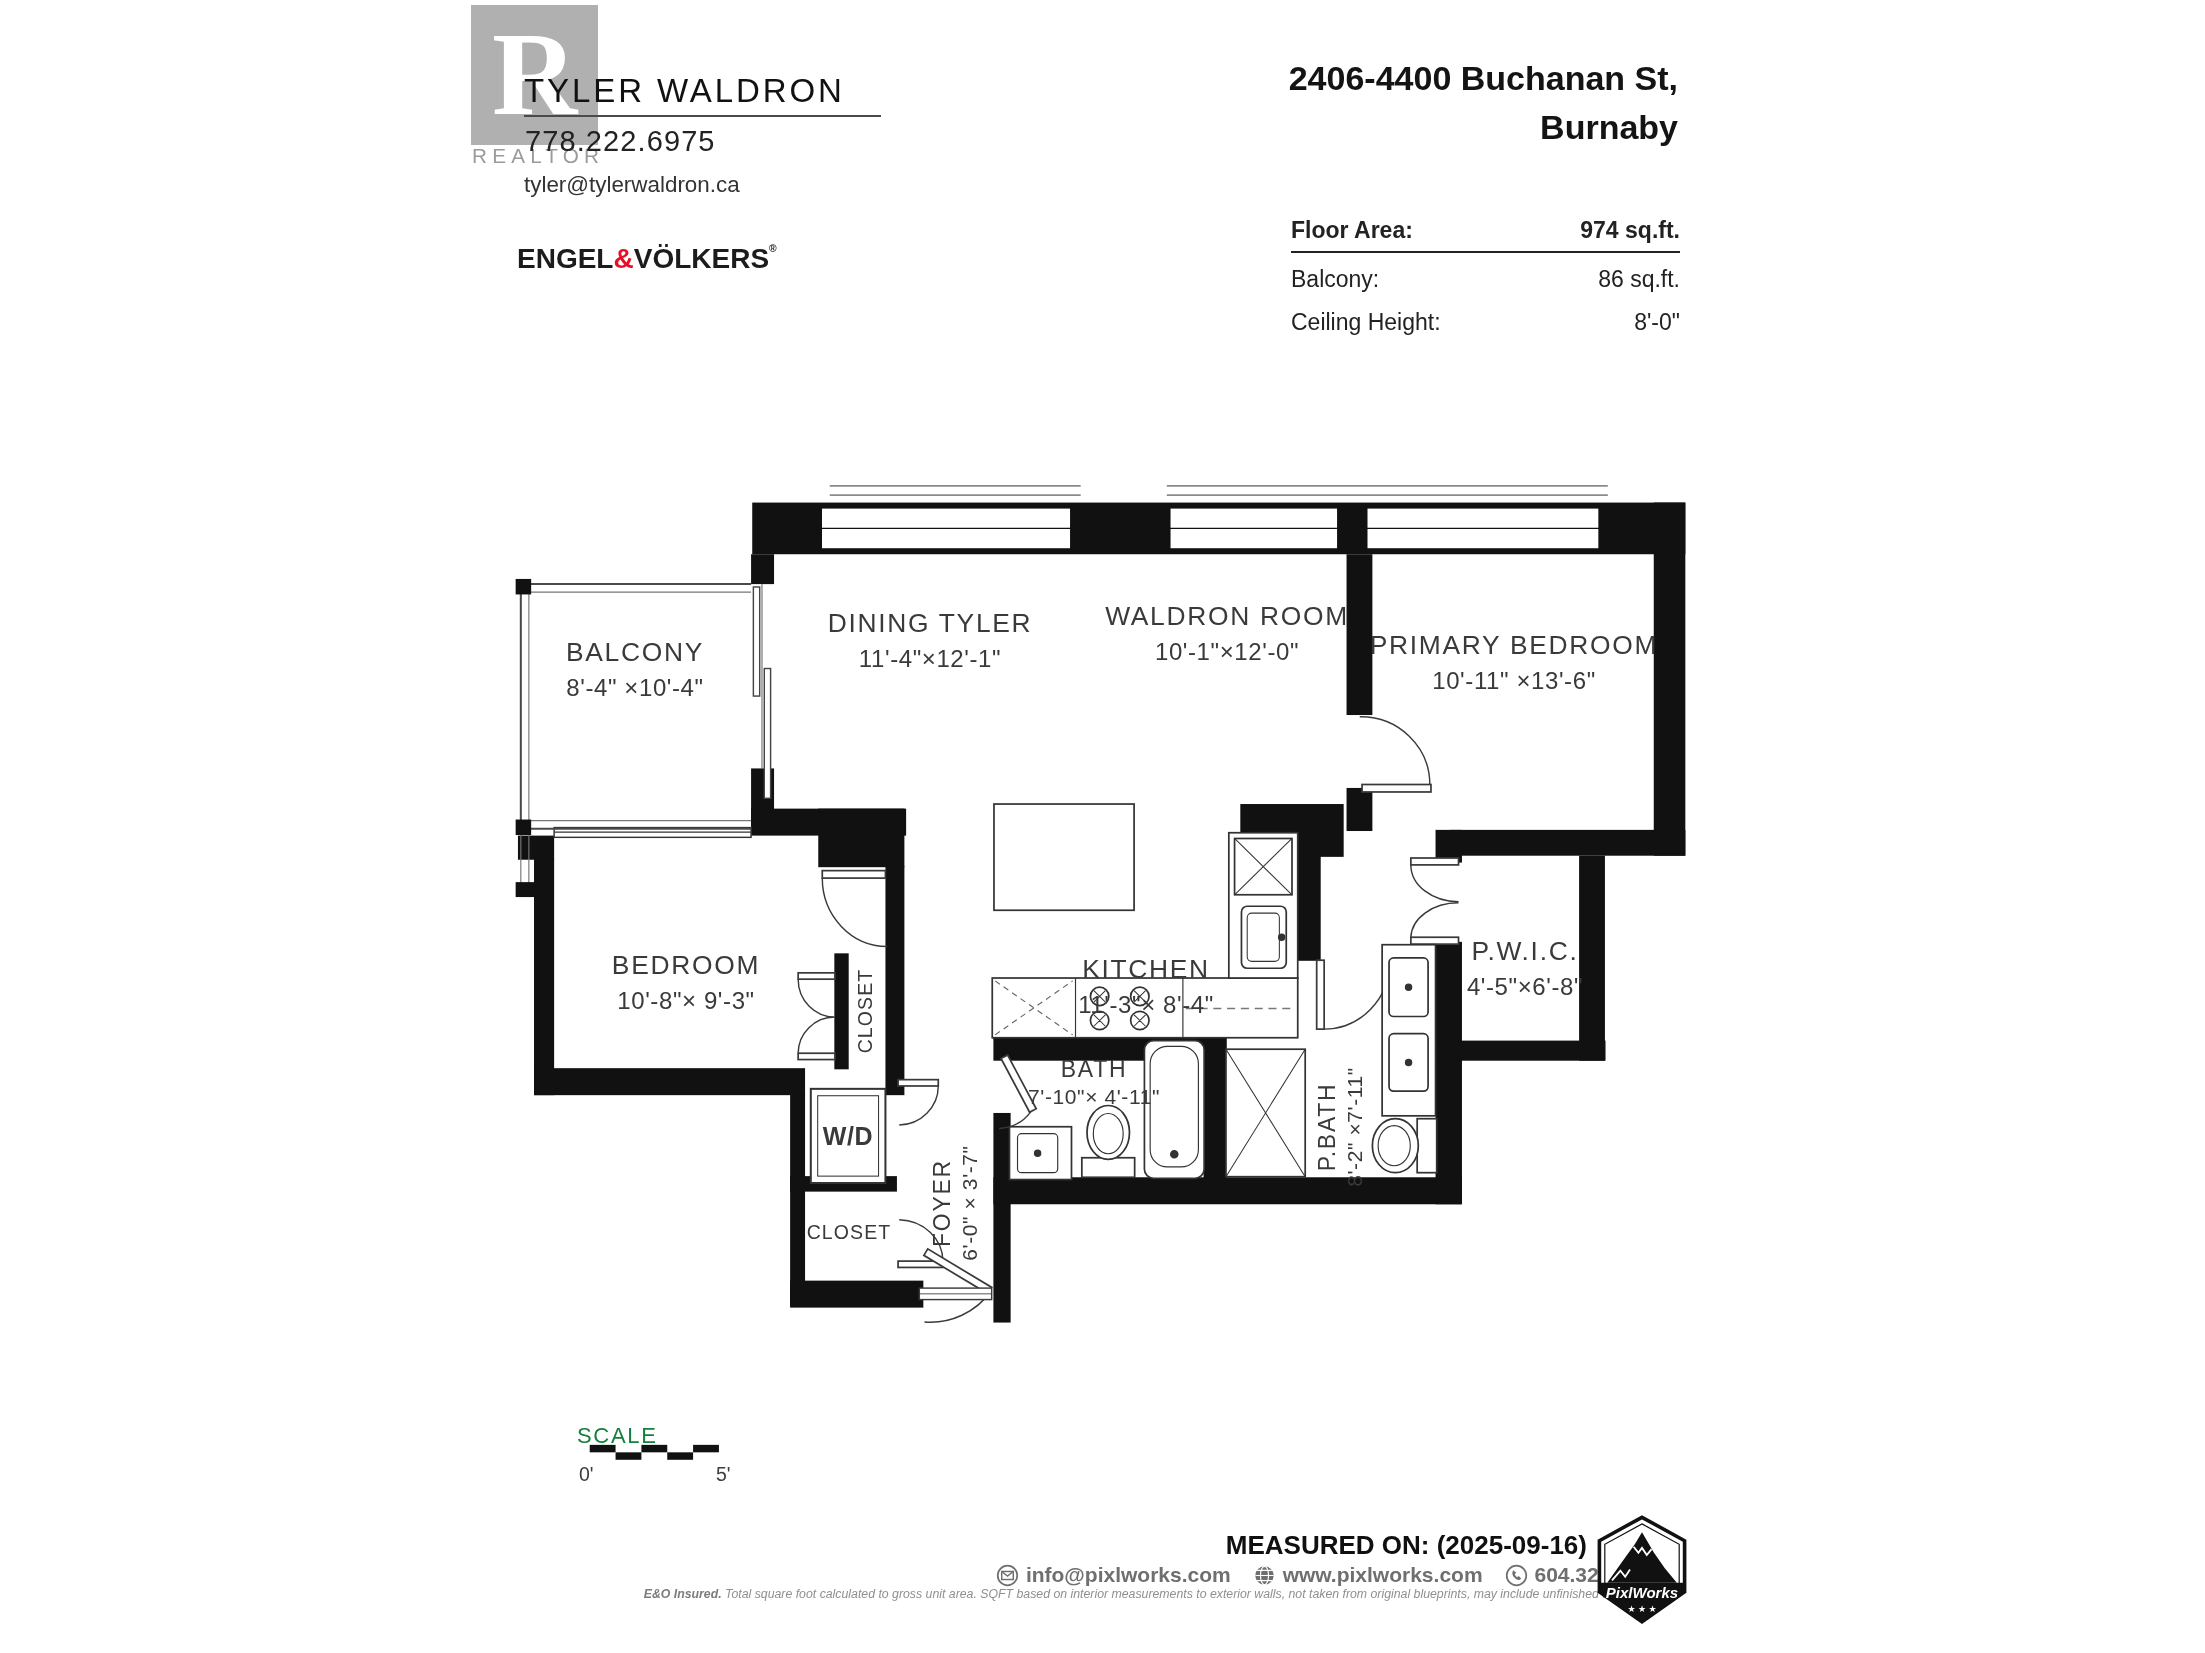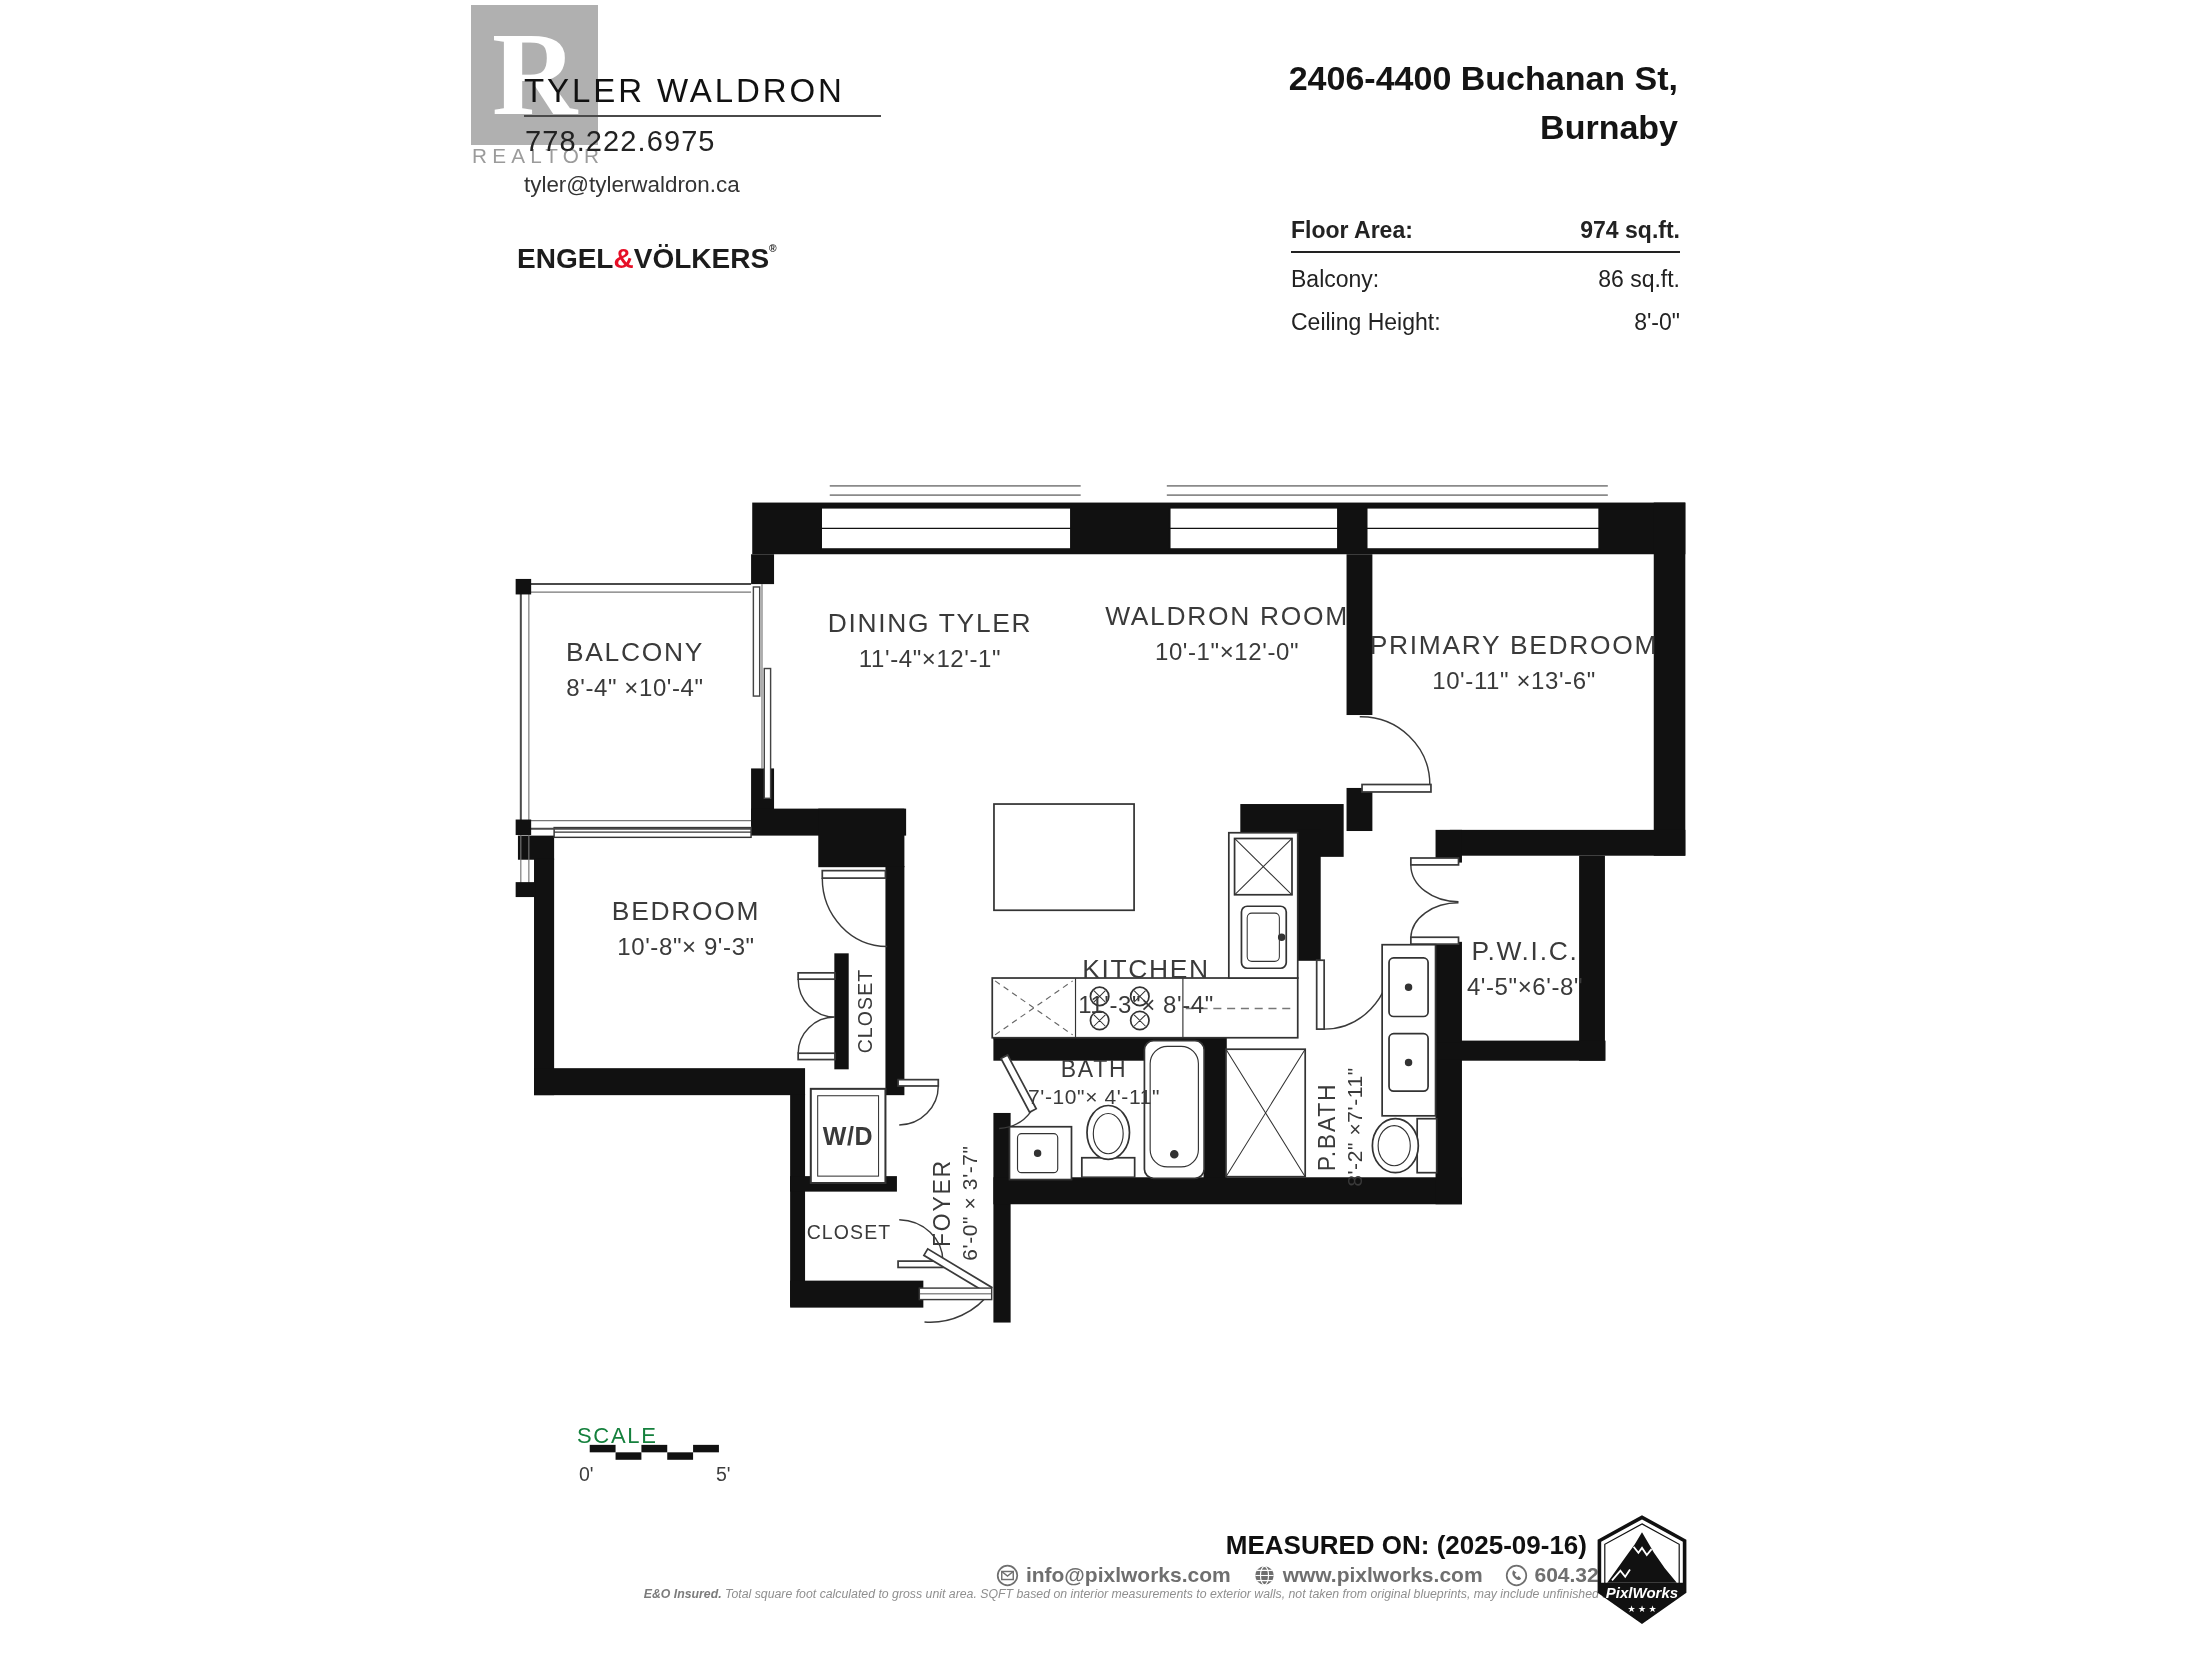--- a/index.html
+++ b/index.html
@@ -253,21 +253,21 @@
     <div class="rdims">11'-4"×12'-1"</div>
   </div>
   <div class="room-label" style="left:1227px;top:633px">
     <div class="rname">WALDRON ROOM</div>
     <div class="rdims">10'-1"×12'-0"</div>
   </div>
   <div class="room-label" style="left:1514px;top:662px">
     <div class="rname">PRIMARY BEDROOM</div>
     <div class="rdims">10'-11" ×13'-6"</div>
   </div>
-  <div class="room-label" style="left:686px;top:928px">
+  <div class="room-label" style="left:686px;top:982px">
     <div class="rname">BEDROOM</div>
     <div class="rdims">10'-8"× 9'-3"</div>
   </div>
   <div class="room-label" style="left:1146px;top:986px">
     <div class="rname">KITCHEN</div>
     <div class="rdims">11'-3"× 8'-4"</div>
   </div>
   <div class="room-label" style="left:1525px;top:968px">
     <div class="rname">P.W.I.C.</div>
     <div class="rdims">4'-5"×6'-8"</div>

